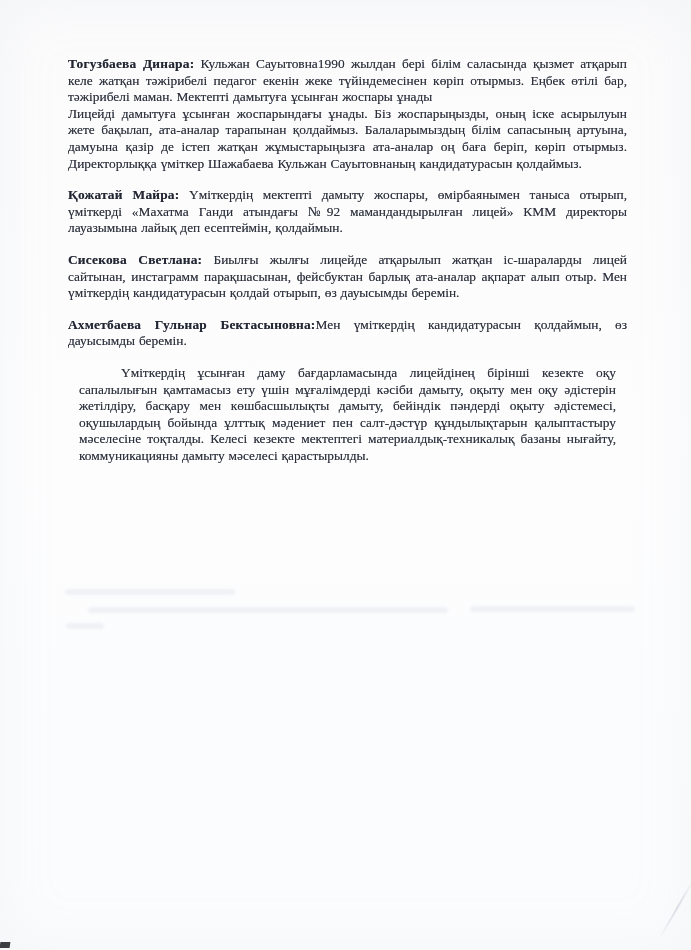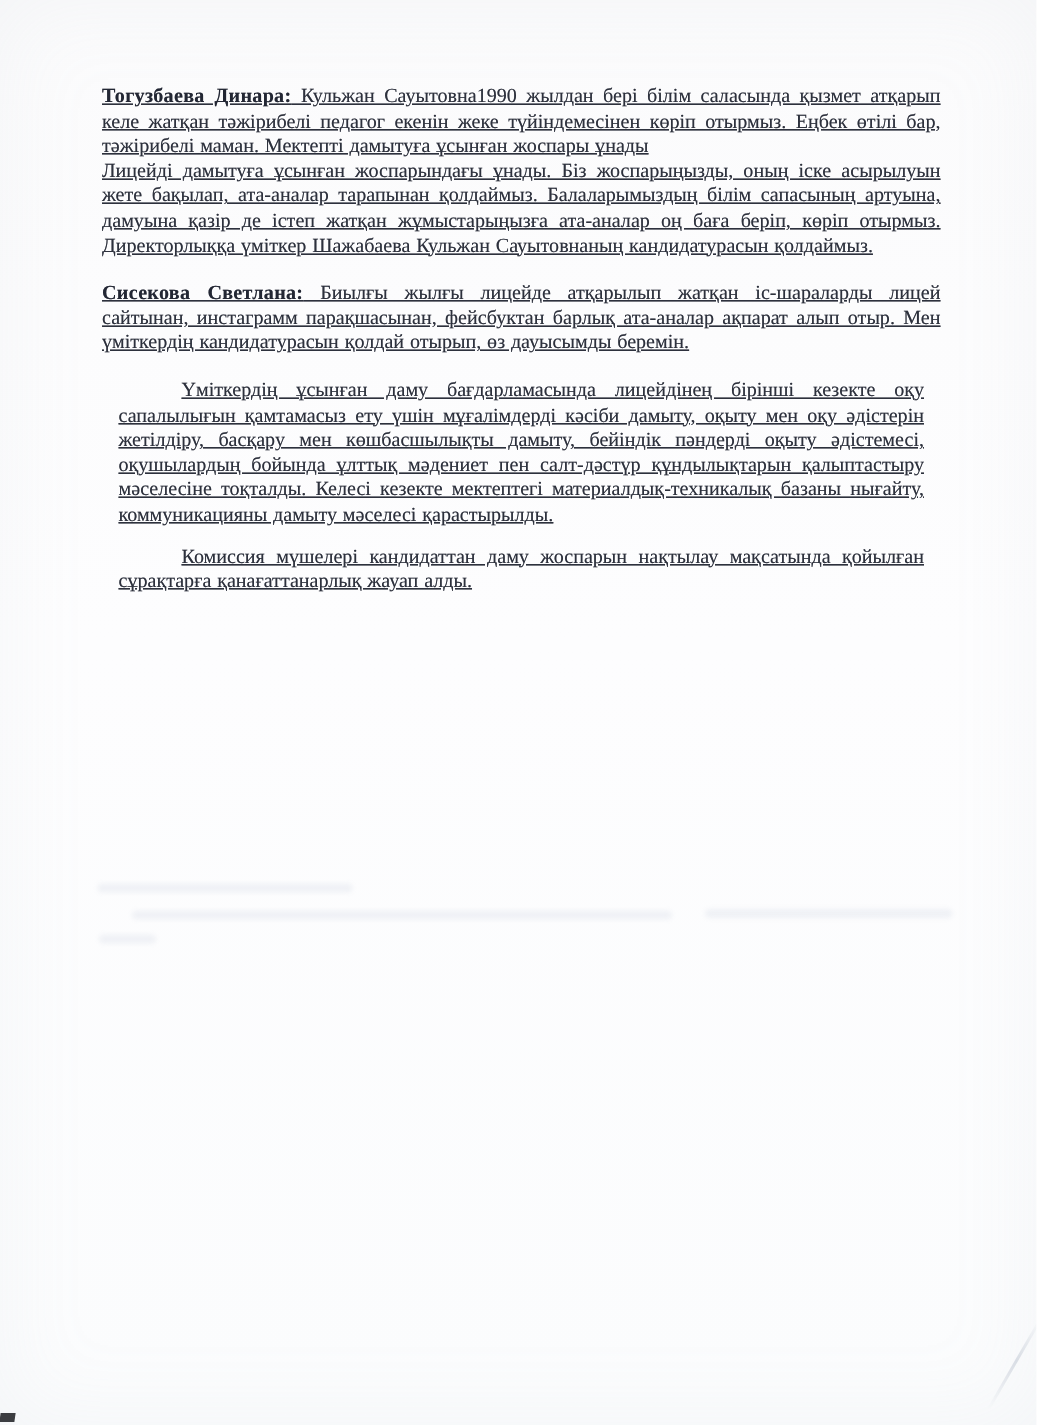--- a/index.html
+++ b/index.html
@@ -20,21 +20,20 @@
     position:absolute;
     left:68px;
     top:56px;
     width:559px;
     font-size:13.4px;
     line-height:16.6px;
     color:#2d313d;
     text-align:justify;
     text-shadow:0 0 0.4px rgba(45,49,61,0.55);
     word-spacing:0.04em;
-    text-decoration:underline;
   }
   .speech{
     margin:0 0 15px 0;
   }
   .speech b, .heading b{
     color:#232734;
     letter-spacing:0.2px;
   }
   .block{
     display:block;
@@ -81,27 +80,28 @@
   }
 </style>
 </head>
 <body>
 
 <div class="page">
   <div class="content">
 
     <p class="speech"><b>Тогузбаева Динара:</b><span> Кульжан Сауытовна1990 жылдан бері білім саласында қызмет атқарып келе жатқан тәжірибелі педагог екенін жеке түйіндемесінен көріп отырмыз. Еңбек өтілі бар, тәжірибелі маман. Мектепті дамытуға ұсынған жоспары ұнады</span><span class="block">Лицейді дамытуға ұсынған жоспарындағы ұнады. Біз жоспарыңызды, оның іске асырылуын жете бақылап, ата-аналар тарапынан қолдаймыз. Балаларымыздың білім сапасының артуына, дамуына қазір де істеп жатқан жұмыстарыңызға ата-аналар оң баға беріп, көріп отырмыз. Директорлыққа үміткер Шажабаева Кульжан Сауытовнаның кандидатурасын қолдаймыз.</span></p>
 
+    <p class="speech"><b>Қожатай Майра:</b><span> Үміткердің мектепті дамыту жоспары, өмірбаянымен таныса отырып, үміткерді «Махатма Ганди атындағы №92 мамандандырылған лицей» КММ директоры лауазымына лайық деп есептеймін, қолдаймын.</span></p>
 
     <p class="speech"><b>Сисекова Светлана:</b><span> Биылғы жылғы лицейде атқарылып жатқан іс-шараларды лицей сайтынан, инстаграмм парақшасынан, фейсбуктан барлық ата-аналар ақпарат алып отыр. Мен үміткердің кандидатурасын қолдай отырып, өз дауысымды беремін.</span></p>
 
+    <p class="speech"><b>Ахметбаева Гульнар Бектасыновна:</b><span>Мен үміткердің кандидатурасын қолдаймын, өз дауысымды беремін.</span></p>
 
 
     <p class="decision">Үміткердің ұсынған даму бағдарламасында лицейдінең бірінші кезекте оқу сапалылығын қамтамасыз ету үшін мұғалімдерді кәсіби дамыту, оқыту мен оқу әдістерін жетілдіру, басқару мен көшбасшылықты дамыту, бейіндік пәндерді оқыту әдістемесі, оқушылардың бойында ұлттық мәдениет пен салт-дәстүр құндылықтарын қалыптастыру мәселесіне тоқталды. Келесі кезекте мектептегі материалдық-техникалық базаны нығайту, коммуникацияны дамыту мәселесі қарастырылды.</p>
-    <p class="decision">Комиссия мүшелері кандидаттан даму жоспарын нақтылау мақсатында қойылған сұрақтарға қанағаттанарлық жауап алды.</p>
 
   </div>
 
   <div class="bleed bleed-a"></div>
   <div class="bleed bleed-b"></div>
   <div class="bleed bleed-c"></div>
   <div class="bleed bleed-d"></div>
   <div class="corner-mark"></div>
   <div class="crease"></div>
 </div>

